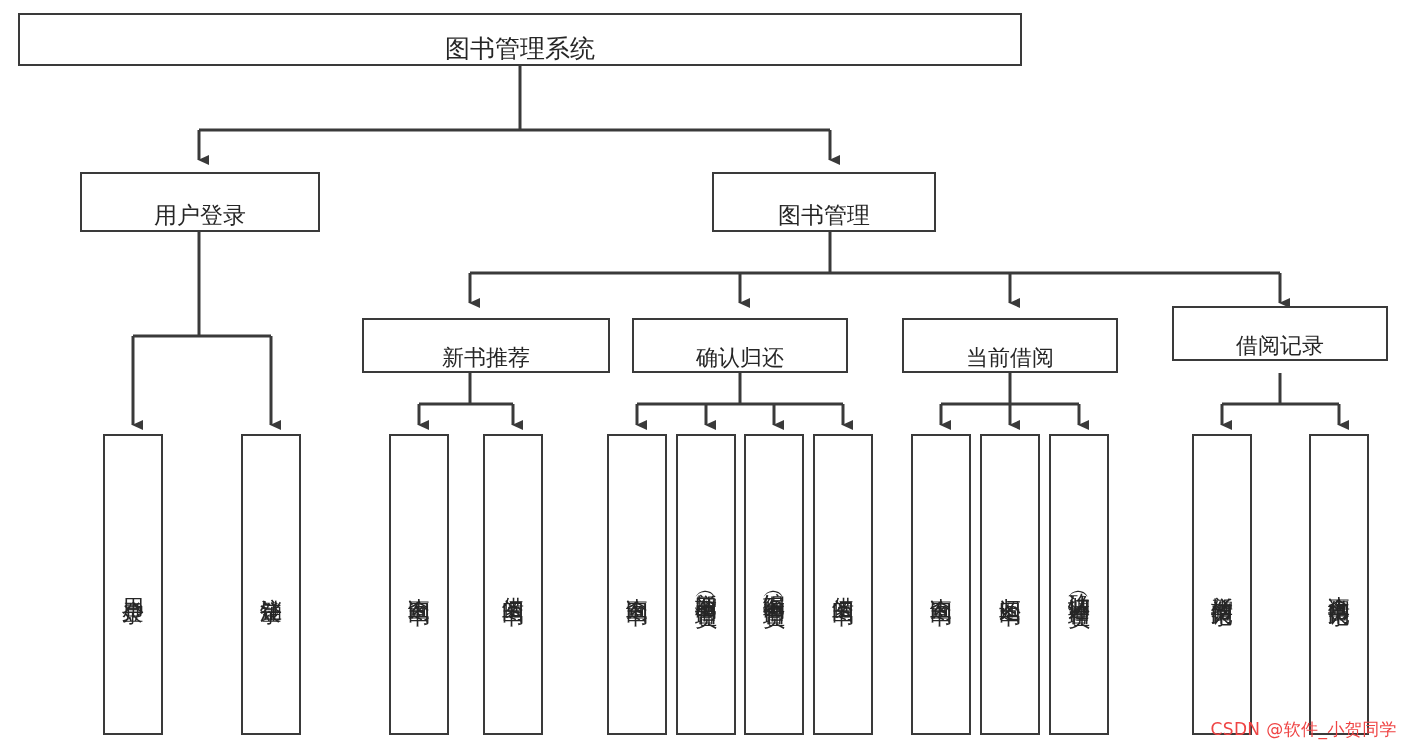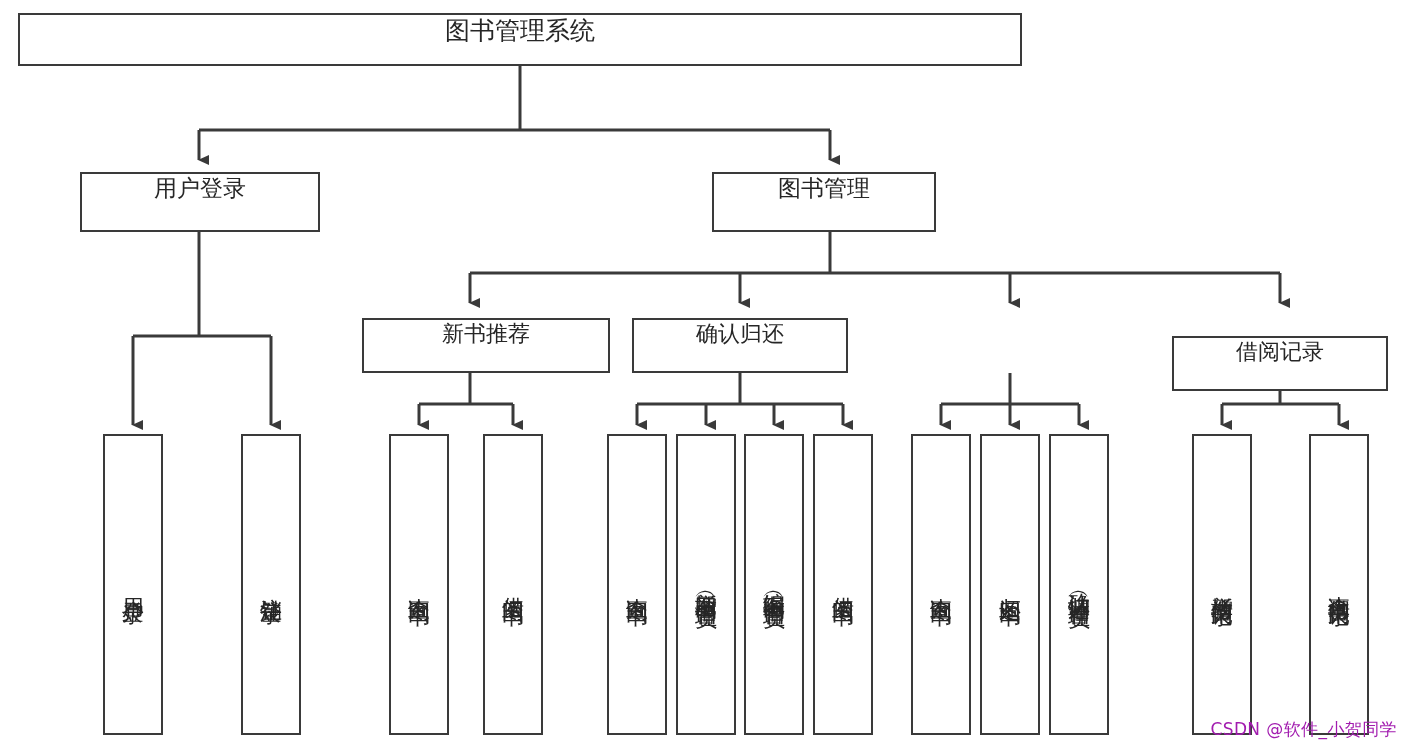--- a/index.html
+++ b/index.html
@@ -25,21 +25,21 @@
     width: 1405px;
     height: 747px;
   }
   .node {
     position: absolute;
     box-sizing: border-box;
     border: 2.5px solid #3a3a3a;
     background: #ffffff;
     color: #262626;
     display: flex;
-    align-items: flex-start;
+    align-items: flex-end;
     justify-content: center;
     text-align: center;
     line-height: 1.25;
   }
   .node-label {
     display: block;
     white-space: pre-line;
   }
   
   .node.h .node-label {
@@ -59,21 +59,21 @@
   }
   #title-node { font-size: 25px; }
   .level2 { font-size: 23px; }
   .level3 { font-size: 22px; }
   .leaf   { font-size: 22px; }
   #watermark {
     position: absolute;
     right: 8px;
     bottom: 6px;
     font-size: 17px;
-    color: #a21caf;
+    color: #ef4444;
     letter-spacing: 0.4px;
     white-space: nowrap;
     pointer-events: none;
   }
 </style>
 </head>
 <body>
 
 <div id="diagram-root">
 
@@ -143,22 +143,25 @@
   </div>
 
   <div class="node h level3" style="left:362px; top:318px; width:248px; height:55px;">
     <span class="node-label">新书推荐</span>
   </div>
 
   <div class="node h level3" style="left:632px; top:318px; width:216px; height:55px;">
     <span class="node-label">确认归还</span>
   </div>
 
-
-  <div class="node h level3" style="left:1172px; top:336px; width:216px; height:55px;">
+  <div class="node h level3" style="left:902px; top:318px; width:216px; height:55px;">
+    <span class="node-label">当前借阅</span>
+  </div>
+
+  <div class="node h level3" style="left:1172px; top:306px; width:216px; height:55px;">
     <span class="node-label">借阅记录</span>
   </div>
 
   <div class="node v leaf" style="left:103px; top:434px; width:60px; height:301px;">
     <span class="node-label">用户登录</span>
   </div>
   <div class="node v leaf" style="left:241px; top:434px; width:60px; height:301px;">
     <span class="node-label">注销登录</span>
   </div>
 

